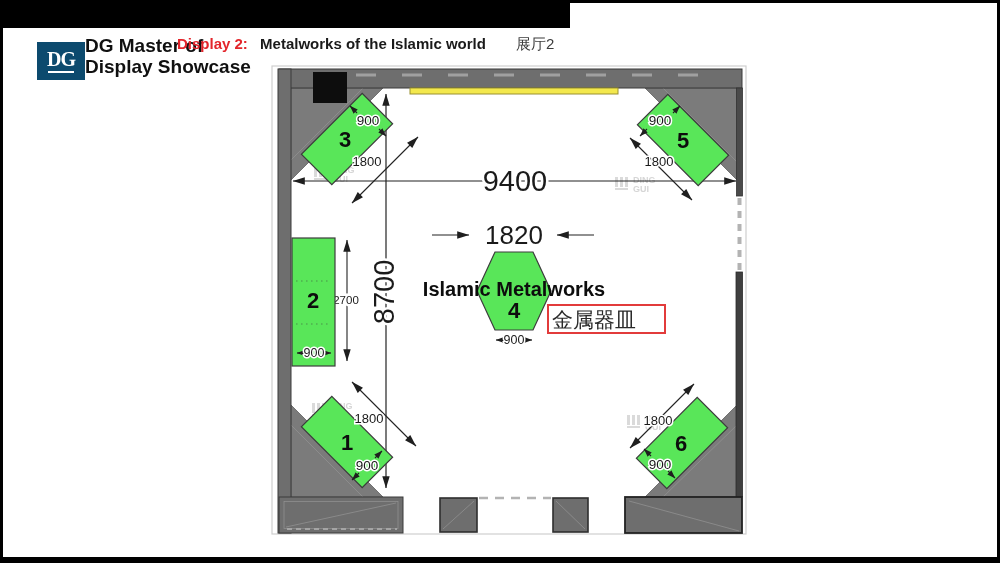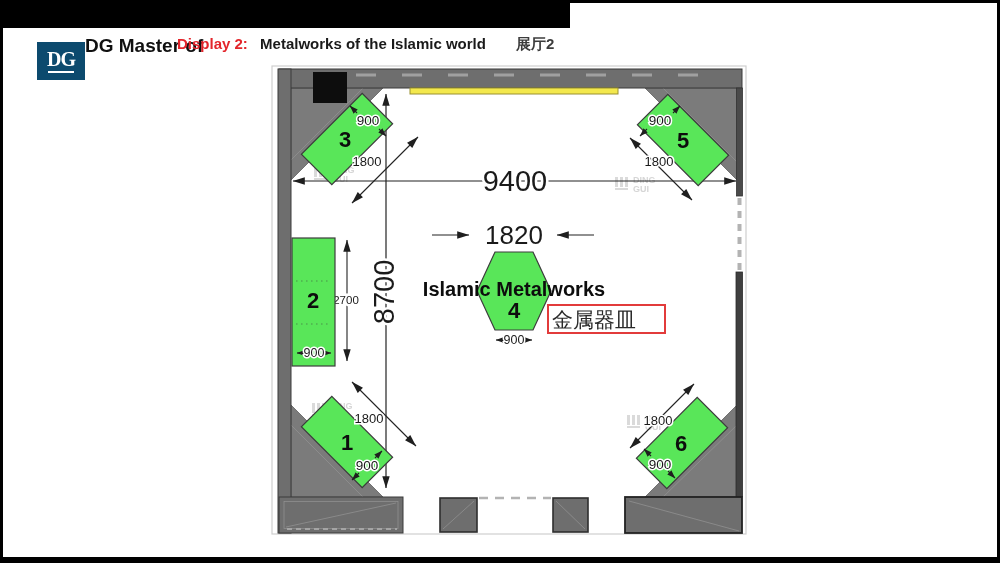--- a/index.html
+++ b/index.html
@@ -10,21 +10,21 @@
   
   .logo-square{left:37px;top:42px;width:48px;height:38px;background:#0c4a6e;
     display:flex;align-items:center;justify-content:center;flex-direction:column;}
   .logo-mono{color:#fff;font-family:"Liberation Serif",serif;font-weight:bold;
     font-size:20px;letter-spacing:-1px;line-height:20px;}
   .logo-underline{width:26px;height:2px;background:#fff;margin-top:2px;}
   .logo-text{left:85px;top:35px;font-size:19px;font-weight:bold;color:#101010;line-height:21px;letter-spacing:0px;}
   .gallery-line{left:177px;top:35px;font-size:15px;white-space:nowrap;}
   .gallery-label{color:#e3252b;font-weight:bold;}
   .gallery-title{color:#1a1a1a;font-weight:600;margin-left:8px;}
-  .gallery-cn{color:#3c3c3c;font-weight:700;margin-left:26px;}
+  .gallery-cn{color:#3c3c3c;font-weight:400;margin-left:26px;}
   
   text{font-family:"Liberation Sans",sans-serif;}
   .dim{fill:#1a1a1a;stroke:#fff;stroke-width:5px;paint-order:stroke;}
   .dim-sm{fill:#1a1a1a;stroke:#fff;stroke-width:3px;paint-order:stroke;}
   .dline{stroke:#222;stroke-width:1.2;fill:none;}
   .dline-sm{stroke:#222;stroke-width:1.1;fill:none;}
   .case{fill:#59e659;stroke:#3c3c3c;stroke-width:1.2;}
   .casenum{fill:#0d0d0d;font-size:22px;font-weight:bold;text-anchor:middle;}
   .wall{fill:#6e6e6e;stroke:#3a3a3a;stroke-width:1;}
   .wall-detail{stroke:#909090;stroke-width:0.8;fill:none;}
@@ -40,20 +40,21 @@
 <div class="abs frame" style="left:0;top:0;width:3px;height:563px;"></div>
 <div class="abs frame" style="left:997px;top:0;width:3px;height:563px;"></div>
 <div class="abs frame" style="left:0;top:557px;width:1000px;height:6px;"></div>
 
 <div class="abs logo-square">
   <span class="logo-mono">DG</span>
   <span class="logo-underline"></span>
 </div>
 <div class="abs logo-text">
   <div>DG Master of</div>
+  <div>Display Showcase</div>
 </div>
 <div class="abs gallery-line">
   <span class="gallery-label">Display 2:</span>
   <span class="gallery-title">Metalworks of the Islamic world</span>
   <span class="gallery-cn">展厅2</span>
 </div>
 
 <svg class="abs" style="left:0;top:0;" width="1000" height="563" viewBox="0 0 1000 563">
   <defs>
     <marker id="ah" markerWidth="13" markerHeight="9" refX="12.3" refY="4.5" orient="auto-start-reverse" markerUnits="userSpaceOnUse">

